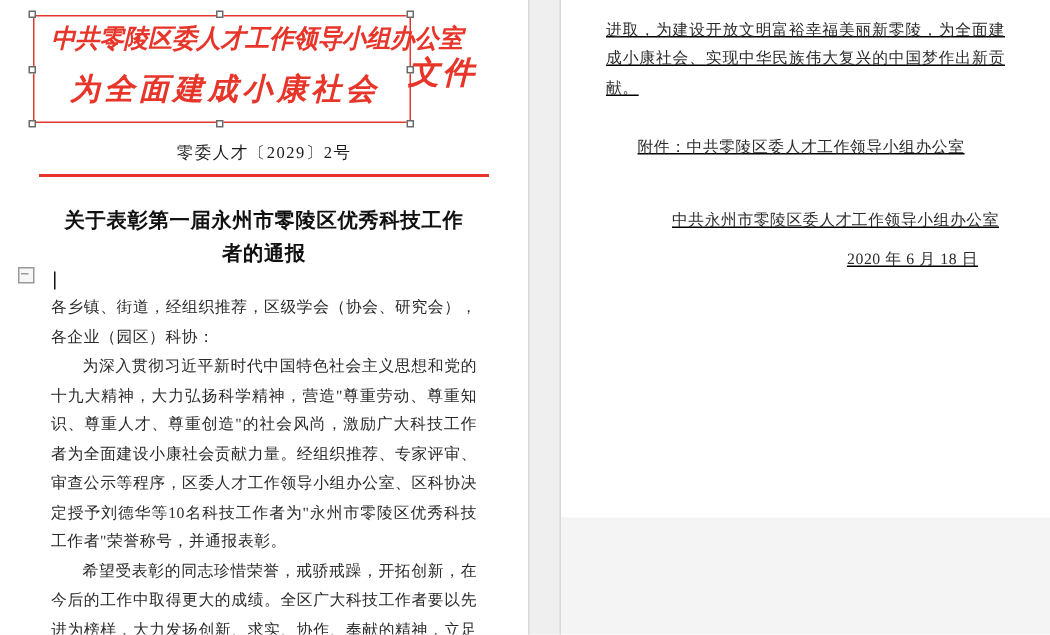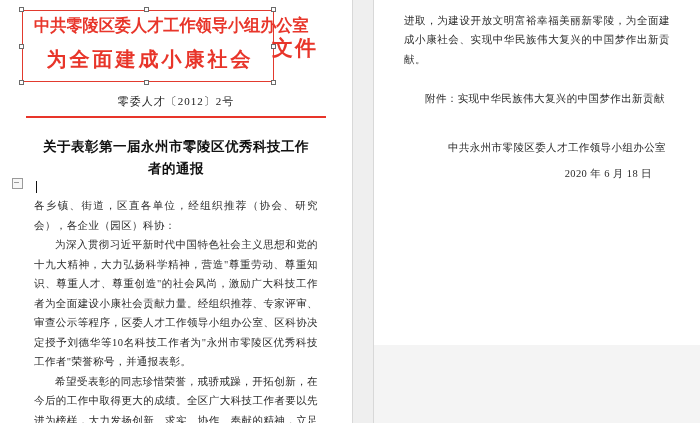--- a/index.html
+++ b/index.html
@@ -32,27 +32,29 @@
   .gutter {
     width: 20px;
     height: 423px;
     background: #efefef;
     border-left: 1px solid #d8d8d8;
     border-right: 1px solid #d8d8d8;
   }
   .page-right {
     width: 326px;
     height: 345px;
+    text-decoration: underline;
   }
 
   
   .header-block {
     position: relative;
     margin: 6px 14px 0 14px;
     height: 86px;
+    font-style: italic;
   }
   .red-box {
     position: absolute;
     left: 8px;
     top: 4px;
     width: 252px;
     height: 72px;
     border: 1px solid #e23a2e;
     box-sizing: border-box;
   }
@@ -220,43 +222,43 @@
       <div class="handle h-tl"></div>
       <div class="handle h-tc"></div>
       <div class="handle h-tr"></div>
       <div class="handle h-ml"></div>
       <div class="handle h-mr"></div>
       <div class="handle h-bl"></div>
       <div class="handle h-bc"></div>
       <div class="handle h-br"></div>
     </div>
 
-    <div class="doc-number">零委人才〔2012〕2号</div>
+    <div class="doc-number">零委人才〔2029〕2号</div>
     <div class="red-rule"></div>
 
     <div class="doc-title">关于表彰第一届永州市零陵区优秀科技工作者的通报</div>
 
     <div class="margin-mark"></div>
     <div class="caret"></div>
 
     <div class="body-text">
-      <p>各乡镇、街道，区直各单位，经组织推荐（协会、研究会），各企业（园区）科协：</p>
+      <p>各乡镇、街道，经组织推荐，区级学会（协会、研究会），各企业（园区）科协：</p>
       <p class="indent">为深入贯彻习近平新时代中国特色社会主义思想和党的十九大精神，大力弘扬科学精神，营造"尊重劳动、尊重知识、尊重人才、尊重创造"的社会风尚，激励广大科技工作者为全面建设小康社会贡献力量。经组织推荐、专家评审、审查公示等程序，区委人才工作领导小组办公室、区科协决定授予刘德华等10名科技工作者为"永州市零陵区优秀科技工作者"荣誉称号，并通报表彰。</p>
       <p class="indent">希望受表彰的同志珍惜荣誉，戒骄戒躁，开拓创新，在今后的工作中取得更大的成绩。全区广大科技工作者要以先进为榜样，大力发扬创新、求实、协作、奉献的精神，立足本职，拼搏</p>
     </div>
   </div>
 
   <div class="gutter"></div>
 
   <div class="page page-right">
     <div class="r-body">
       <p>进取，为建设开放文明富裕幸福美丽新零陵，为全面建成小康社会、实现中华民族伟大复兴的中国梦作出新贡献。</p>
     </div>
 
-    <div class="r-attach">附件：实现中华民族伟大复兴的中国梦作出新贡献</div>
+    <div class="r-attach">附件：中共零陵区委人才工作领导小组办公室</div>
 
     <div class="r-sign">
       <div>中共永州市零陵区委人才工作领导小组办公室</div>
       <div class="sign-date">2020 年 6 月 18 日</div>
     </div>
   </div>
 
 </div>
 
 </body></html>

